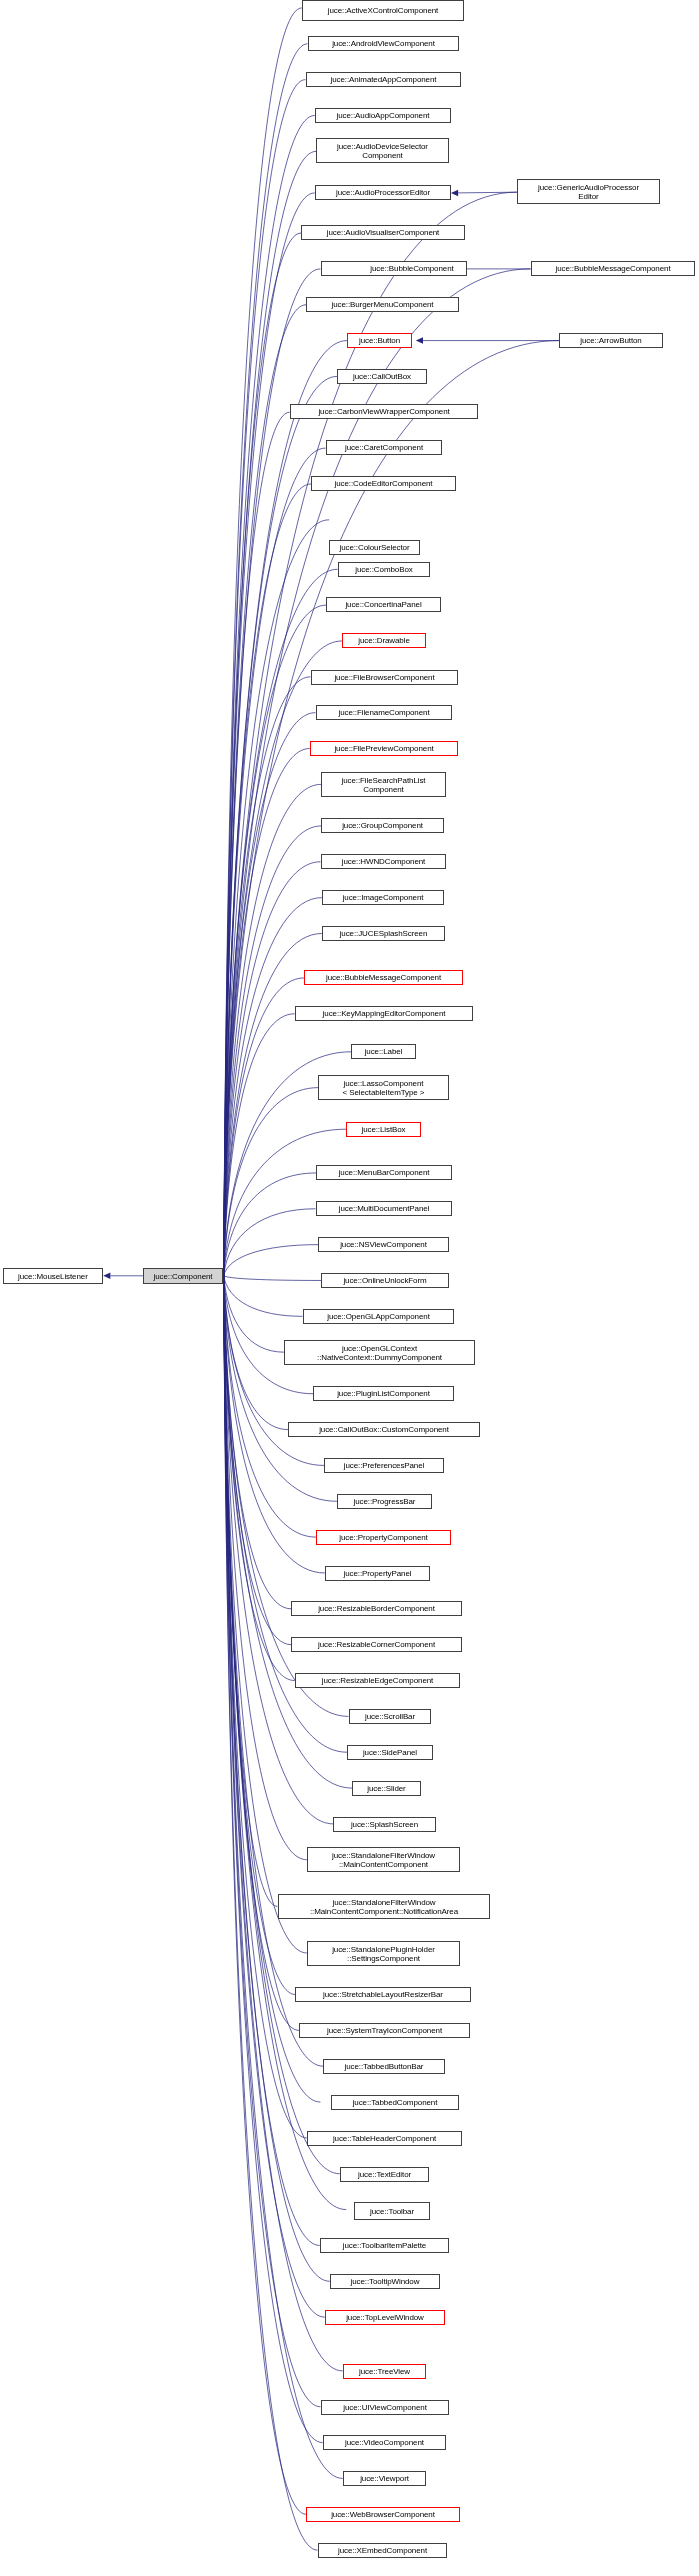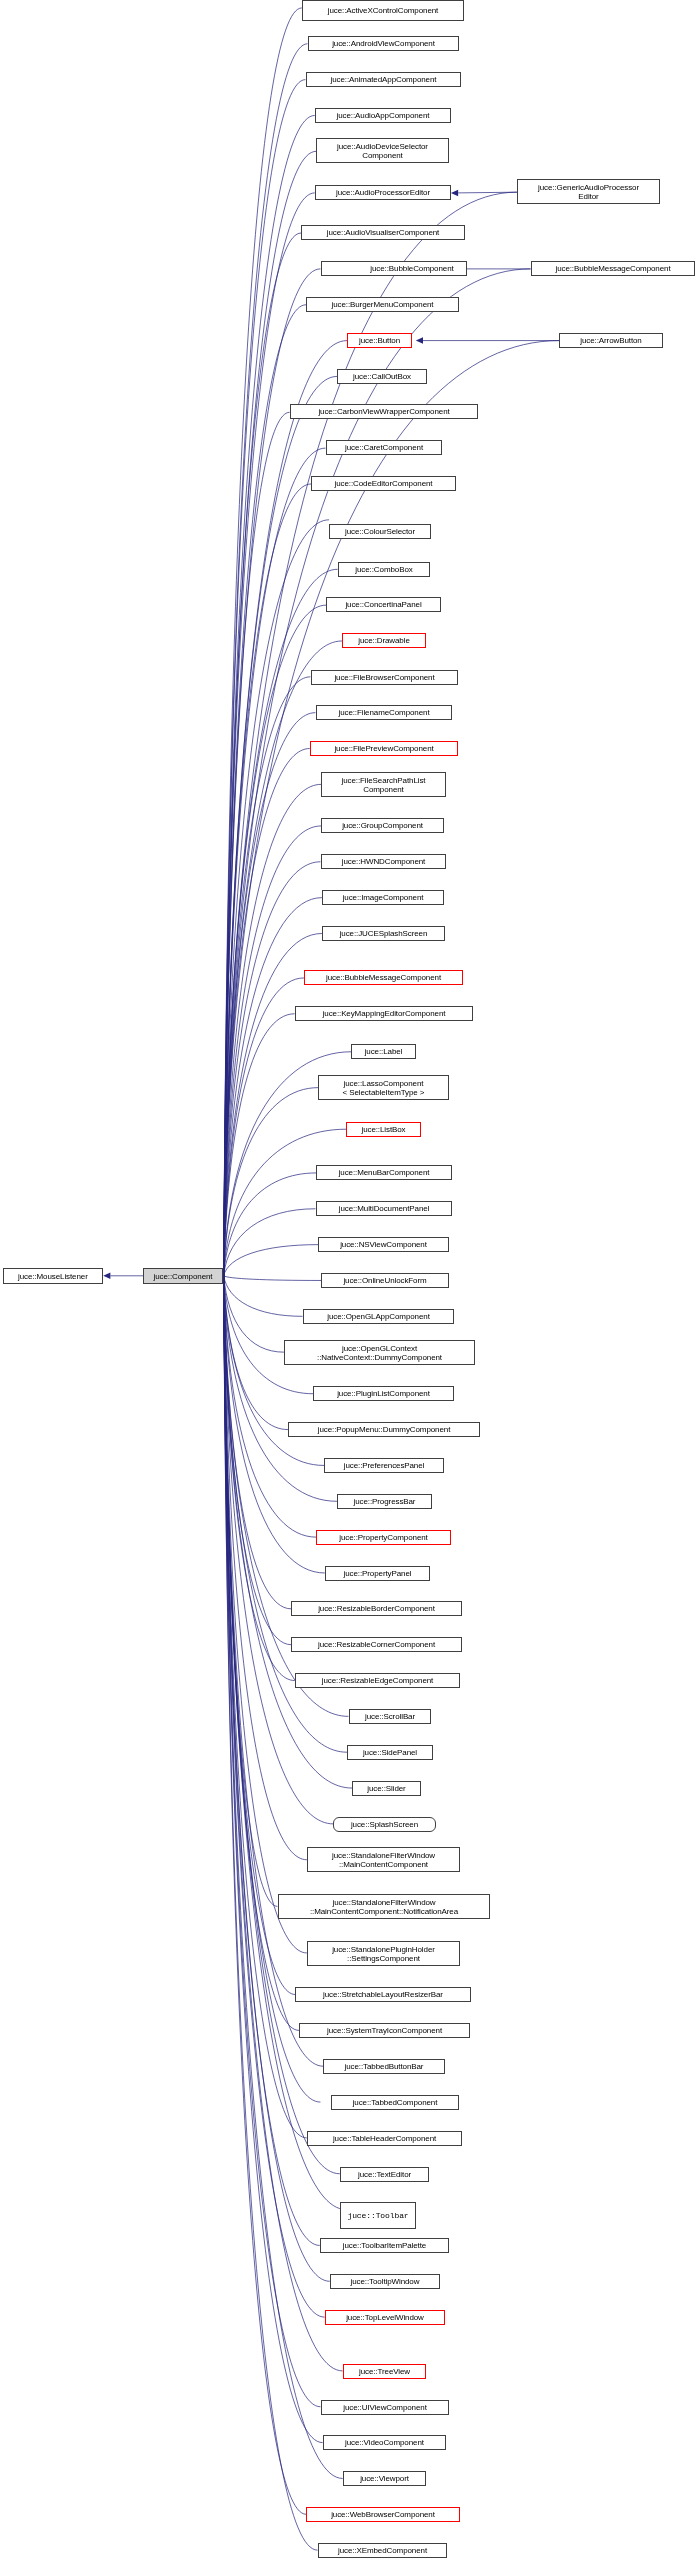--- a/index.html
+++ b/index.html
@@ -154,21 +154,21 @@
     <div class="node" style="left: 301px; top: 225px; width: 164px; height: 15px;"><span class="node-label">juce::AudioVisualiserComponent</span></div>
     <div class="node" style="left: 321px; top: 261px; width: 146px; height: 15px; padding-left: 36px;"><span class="node-label">juce::BubbleComponent</span></div>
     <div class="node" style="left: 531px; top: 261px; width: 164px; height: 15px;"><span class="node-label">juce::BubbleMessageComponent</span></div>
     <div class="node" style="left: 306px; top: 297px; width: 153px; height: 15px;"><span class="node-label">juce::BurgerMenuComponent</span></div>
     <div class="node red" style="left: 347px; top: 333px; width: 65px; height: 15px;"><span class="node-label">juce::Button</span></div>
     <div class="node" style="left: 559px; top: 333px; width: 104px; height: 15px;"><span class="node-label">juce::ArrowButton</span></div>
     <div class="node" style="left: 337px; top: 369px; width: 90px; height: 15px;"><span class="node-label">juce::CallOutBox</span></div>
     <div class="node" style="left: 290px; top: 404px; width: 188px; height: 15px;"><span class="node-label">juce::CarbonViewWrapperComponent</span></div>
     <div class="node" style="left: 326px; top: 440px; width: 116px; height: 15px;"><span class="node-label">juce::CaretComponent</span></div>
     <div class="node" style="left: 311px; top: 476px; width: 145px; height: 15px;"><span class="node-label">juce::CodeEditorComponent</span></div>
-    <div class="node" style="left: 329px; top: 524px; width: 102px; height: 15px;"><span class="node-label">juce::ColourSelector</span></div>
+    <div class="node" style="left: 329px; top: 540px; width: 91px; height: 15px;"><span class="node-label">juce::ColourSelector</span></div>
     <div class="node" style="left: 338px; top: 562px; width: 92px; height: 15px;"><span class="node-label">juce::ComboBox</span></div>
     <div class="node" style="left: 326px; top: 597px; width: 115px; height: 15px;"><span class="node-label">juce::ConcertinaPanel</span></div>
     <div class="node red" style="left: 342px; top: 633px; width: 84px; height: 15px;"><span class="node-label">juce::Drawable</span></div>
     <div class="node" style="left: 311px; top: 670px; width: 147px; height: 15px;"><span class="node-label">juce::FileBrowserComponent</span></div>
     <div class="node" style="left: 316px; top: 705px; width: 136px; height: 15px;"><span class="node-label">juce::FilenameComponent</span></div>
     <div class="node red" style="left: 310px; top: 741px; width: 148px; height: 15px;"><span class="node-label">juce::FilePreviewComponent</span></div>
     <div class="node" style="left: 321px; top: 772px; width: 125px; height: 25px;"><span class="node-label">juce::FileSearchPathList
 Component</span></div>
     <div class="node" style="left: 321px; top: 818px; width: 123px; height: 15px;"><span class="node-label">juce::GroupComponent</span></div>
     <div class="node" style="left: 321px; top: 854px; width: 125px; height: 15px;"><span class="node-label">juce::HWNDComponent</span></div>
@@ -181,45 +181,45 @@
 &lt; SelectableItemType &gt;</span></div>
     <div class="node red" style="left: 346px; top: 1122px; width: 75px; height: 15px;"><span class="node-label">juce::ListBox</span></div>
     <div class="node" style="left: 316px; top: 1165px; width: 136px; height: 15px;"><span class="node-label">juce::MenuBarComponent</span></div>
     <div class="node" style="left: 316px; top: 1201px; width: 136px; height: 15px;"><span class="node-label">juce::MultiDocumentPanel</span></div>
     <div class="node" style="left: 318px; top: 1237px; width: 131px; height: 15px;"><span class="node-label">juce::NSViewComponent</span></div>
     <div class="node" style="left: 321px; top: 1273px; width: 128px; height: 15px;"><span class="node-label">juce::OnlineUnlockForm</span></div>
     <div class="node" style="left: 303px; top: 1309px; width: 151px; height: 15px;"><span class="node-label">juce::OpenGLAppComponent</span></div>
     <div class="node" style="left: 284px; top: 1340px; width: 191px; height: 25px;"><span class="node-label">juce::OpenGLContext
 ::NativeContext::DummyComponent</span></div>
     <div class="node" style="left: 313px; top: 1386px; width: 141px; height: 15px;"><span class="node-label">juce::PluginListComponent</span></div>
-    <div class="node" style="left: 288px; top: 1422px; width: 192px; height: 15px;"><span class="node-label">juce::PopupMenu::DummyComponent</span></div>
+    <div class="node" style="left: 288px; top: 1422px; width: 192px; height: 15px;"><span class="node-label">juce::CallOutBox::CustomComponent</span></div>
     <div class="node" style="left: 324px; top: 1458px; width: 120px; height: 15px;"><span class="node-label">juce::PreferencesPanel</span></div>
     <div class="node" style="left: 337px; top: 1494px; width: 95px; height: 15px;"><span class="node-label">juce::ProgressBar</span></div>
     <div class="node red" style="left: 316px; top: 1530px; width: 135px; height: 15px;"><span class="node-label">juce::PropertyComponent</span></div>
     <div class="node" style="left: 325px; top: 1566px; width: 105px; height: 15px;"><span class="node-label">juce::PropertyPanel</span></div>
     <div class="node" style="left: 291px; top: 1601px; width: 171px; height: 15px;"><span class="node-label">juce::ResizableBorderComponent</span></div>
     <div class="node" style="left: 291px; top: 1637px; width: 171px; height: 15px;"><span class="node-label">juce::ResizableCornerComponent</span></div>
     <div class="node" style="left: 295px; top: 1673px; width: 165px; height: 15px;"><span class="node-label">juce::ResizableEdgeComponent</span></div>
     <div class="node" style="left: 349px; top: 1709px; width: 82px; height: 15px;"><span class="node-label">juce::ScrollBar</span></div>
     <div class="node" style="left: 347px; top: 1745px; width: 86px; height: 15px;"><span class="node-label">juce::SidePanel</span></div>
     <div class="node" style="left: 352px; top: 1781px; width: 69px; height: 15px;"><span class="node-label">juce::Slider</span></div>
-    <div class="node" style="left: 333px; top: 1817px; width: 103px; height: 15px; border-radius: 6px;"><span class="node-label">juce::SplashScreen</span></div>
+    <div class="node" style="left: 333px; top: 1817px; width: 103px; height: 15px;"><span class="node-label">juce::SplashScreen</span></div>
     <div class="node" style="left: 307px; top: 1847px; width: 153px; height: 25px;"><span class="node-label">juce::StandaloneFilterWindow
 ::MainContentComponent</span></div>
     <div class="node" style="left: 278px; top: 1894px; width: 212px; height: 25px;"><span class="node-label">juce::StandaloneFilterWindow
 ::MainContentComponent::NotificationArea</span></div>
     <div class="node" style="left: 307px; top: 1941px; width: 153px; height: 25px;"><span class="node-label">juce::StandalonePluginHolder
 ::SettingsComponent</span></div>
     <div class="node" style="left: 295px; top: 1987px; width: 176px; height: 15px;"><span class="node-label">juce::StretchableLayoutResizerBar</span></div>
     <div class="node" style="left: 299px; top: 2023px; width: 171px; height: 15px;"><span class="node-label">juce::SystemTrayIconComponent</span></div>
     <div class="node" style="left: 323px; top: 2059px; width: 122px; height: 15px;"><span class="node-label">juce::TabbedButtonBar</span></div>
     <div class="node" style="left: 321px; top: 2095px; width: 128px; height: 15px; margin-left: 10px;"><span class="node-label">juce::TabbedComponent</span></div>
     <div class="node" style="left: 307px; top: 2131px; width: 155px; height: 15px;"><span class="node-label">juce::TableHeaderComponent</span></div>
     <div class="node" style="left: 340px; top: 2167px; width: 89px; height: 15px;"><span class="node-label">juce::TextEditor</span></div>
-    <div class="node" style="left: 340px; top: 2202px; width: 76px; height: 27px; font-family: Liberation Mono, monospace;"><span class="node-label">juce::Toolbar</span></div>
+    <div class="node" style="left: 354px; top: 2202px; width: 76px; height: 18px;"><span class="node-label">juce::Toolbar</span></div>
     <div class="node" style="left: 320px; top: 2238px; width: 129px; height: 15px;"><span class="node-label">juce::ToolbarItemPalette</span></div>
     <div class="node" style="left: 330px; top: 2274px; width: 110px; height: 15px;"><span class="node-label">juce::TooltipWindow</span></div>
     <div class="node red" style="left: 325px; top: 2310px; width: 120px; height: 15px;"><span class="node-label">juce::TopLevelWindow</span></div>
     <div class="node red" style="left: 343px; top: 2364px; width: 83px; height: 15px;"><span class="node-label">juce::TreeView</span></div>
     <div class="node" style="left: 321px; top: 2400px; width: 128px; height: 15px;"><span class="node-label">juce::UIViewComponent</span></div>
     <div class="node" style="left: 323px; top: 2435px; width: 123px; height: 15px;"><span class="node-label">juce::VideoComponent</span></div>
     <div class="node" style="left: 343px; top: 2471px; width: 83px; height: 15px;"><span class="node-label">juce::Viewport</span></div>
     <div class="node red" style="left: 306px; top: 2507px; width: 154px; height: 15px;"><span class="node-label">juce::WebBrowserComponent</span></div>
     <div class="node" style="left: 318px; top: 2543px; width: 129px; height: 15px;"><span class="node-label">juce::XEmbedComponent</span></div>
   </div>

